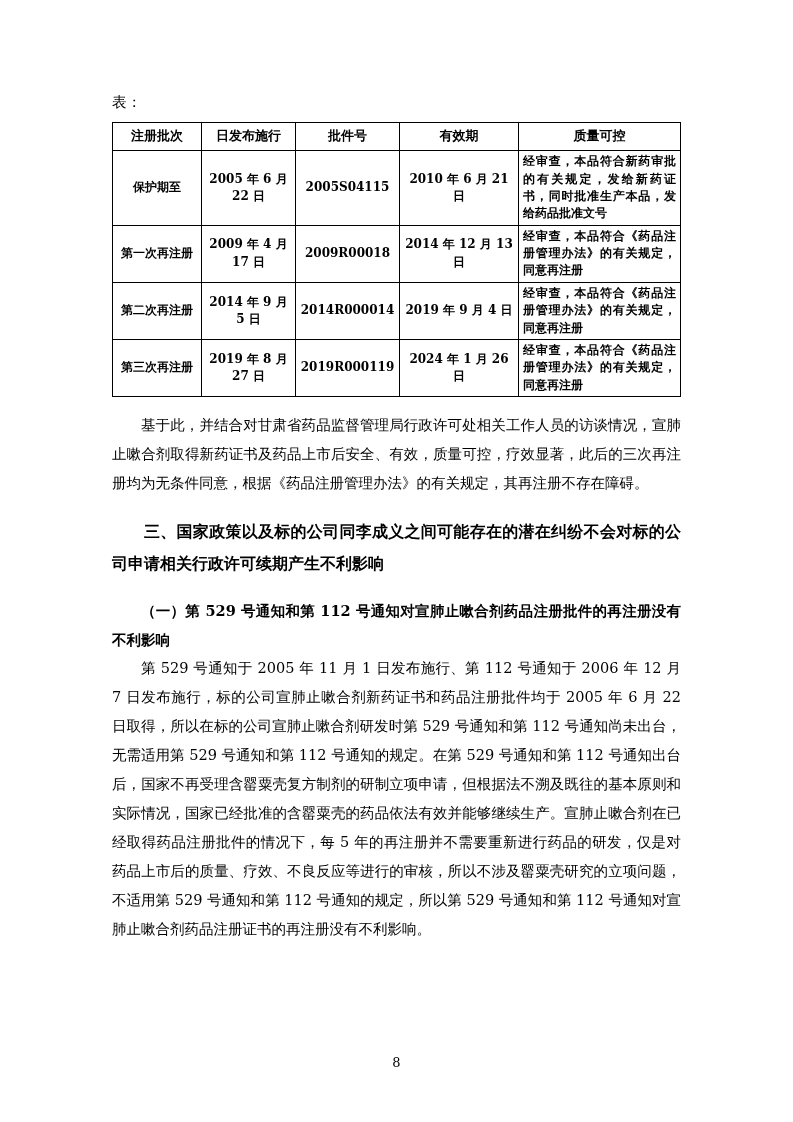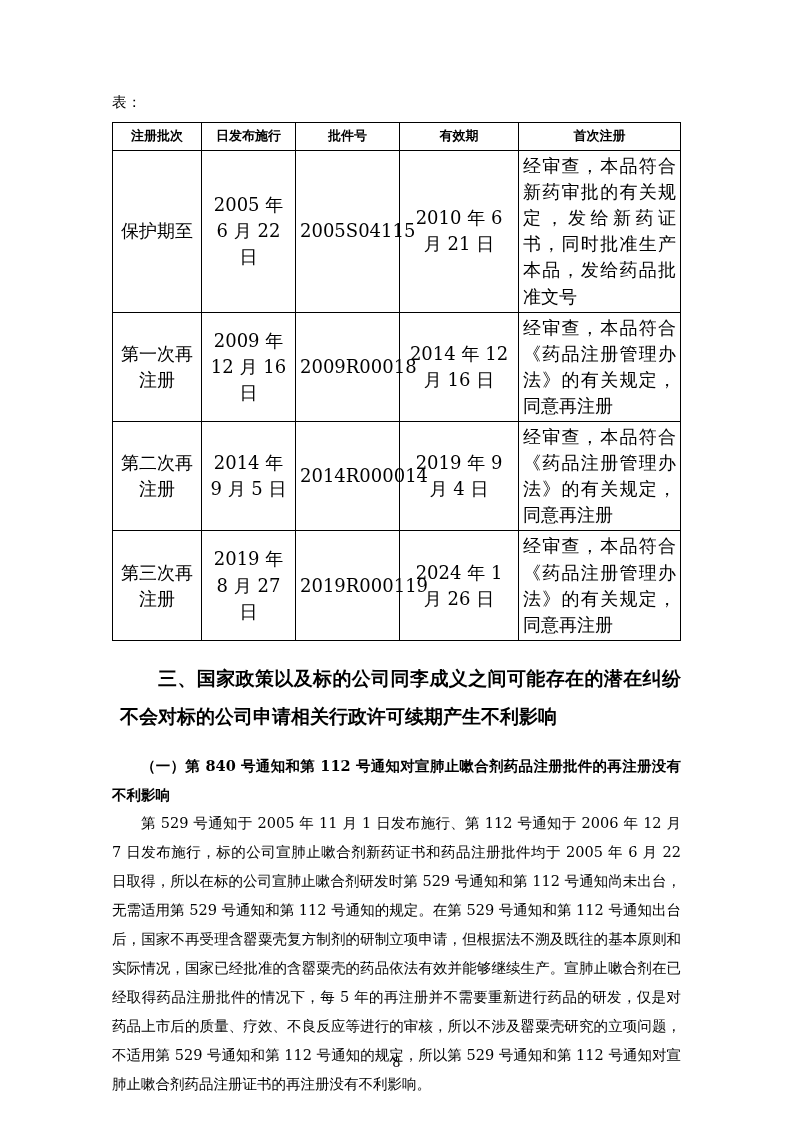--- a/index.html
+++ b/index.html
@@ -32,24 +32,25 @@
   }
   table.reg-table {
     border-collapse: collapse;
     width: 100%;
     table-layout: fixed;
     margin-bottom: 14px;
   }
   table.reg-table td, table.reg-table th {
     border: 1px solid #000000;
     padding: 2px 4px;
-    font-size: 18px;
+    font-size: 12px;
     font-family: "DejaVu Serif", "Liberation Serif", serif;
     line-height: 1.45;
     vertical-align: middle;
+    font-weight: bold;
   }
   table.reg-table th {
     text-align: center;
     font-weight: bold;
     padding: 4px 4px;
     font-size: 13px;
   }
   .c-center { text-align: center; }
   .c-just   { text-align: justify; text-justify: inter-ideograph; }
   .col-1 { width: 80px; }
@@ -59,27 +60,27 @@
 
   p.body {
     margin: 0;
     text-indent: 2em;
     text-align: justify;
     text-justify: inter-ideograph;
     line-height: 2.0;
     font-size: 14.5px;
   }
   p.heading {
-    margin: 18px 0 0 8px;
+    margin: 18px 0 0 0;
     text-indent: 2em;
     font-weight: bold;
     text-align: justify;
     text-justify: inter-ideograph;
     line-height: 2.0;
-    font-size: 19px;
+    font-size: 16px;
   }
   p.subheading {
     margin: 16px 0 0 0;
     text-indent: 2em;
     font-weight: bold;
     text-align: justify;
     text-justify: inter-ideograph;
     line-height: 2.0;
     font-size: 14.5px;
   }
@@ -103,59 +104,60 @@
 
     <div class="label-line">表：</div>
 
     <table class="reg-table">
       <thead>
         <tr>
           <th class="col-1">注册批次</th>
           <th class="col-2">日发布施行</th>
           <th class="col-3">批件号</th>
           <th class="col-4">有效期</th>
-          <th>首次注册</th>
+          <th>质量可控</th>
         </tr>
       </thead>
       <tbody>
         <tr>
           <td class="c-center">保护期至</td>
           <td class="c-center">2005 年 6 月 22 日</td>
           <td class="c-center">2005S04115</td>
           <td class="c-center">2010 年 6 月 21 日</td>
           <td class="c-just">经审查，本品符合新药审批的有关规定，发给新药证书，同时批准生产本品，发给药品批准文号</td>
         </tr>
         <tr>
           <td class="c-center">第一次再注册</td>
-          <td class="c-center">2009 年 12 月 16 日</td>
+          <td class="c-center">2009 年 4 月 17 日</td>
           <td class="c-center">2009R00018</td>
-          <td class="c-center">2014 年 12 月 16 日</td>
+          <td class="c-center">2014 年 12 月 13 日</td>
           <td class="c-just">经审查，本品符合《药品注册管理办法》的有关规定，同意再注册</td>
         </tr>
         <tr>
           <td class="c-center">第二次再注册</td>
           <td class="c-center">2014 年 9 月 5 日</td>
           <td class="c-center">2014R000014</td>
           <td class="c-center">2019 年 9 月 4 日</td>
           <td class="c-just">经审查，本品符合《药品注册管理办法》的有关规定，同意再注册</td>
         </tr>
         <tr>
           <td class="c-center">第三次再注册</td>
           <td class="c-center">2019 年 8 月 27 日</td>
           <td class="c-center">2019R000119</td>
           <td class="c-center">2024 年 1 月 26 日</td>
           <td class="c-just">经审查，本品符合《药品注册管理办法》的有关规定，同意再注册</td>
         </tr>
       </tbody>
     </table>
 
+    <p class="body">基于此，并结合对甘肃省药品监督管理局行政许可处相关工作人员的访谈情况，宣肺止嗽合剂取得新药证书及药品上市后安全、有效，质量可控，疗效显著，此后的三次再注册均为无条件同意，根据《药品注册管理办法》的有关规定，其再注册不存在障碍。</p>
 
     <p class="heading">三、国家政策以及标的公司同李成义之间可能存在的潜在纠纷不会对标的公司申请相关行政许可续期产生不利影响</p>
 
-    <p class="subheading">（一）第 840 号通知和第 112 号通知对宣肺止嗽合剂药品注册批件的再注册没有不利影响</p>
+    <p class="subheading">（一）第 529 号通知和第 112 号通知对宣肺止嗽合剂药品注册批件的再注册没有不利影响</p>
 
     <p class="body gap-md">第 529 号通知于 2005 年 11 月 1 日发布施行、第 112 号通知于 2006 年 12 月 7 日发布施行，标的公司宣肺止嗽合剂新药证书和药品注册批件均于 2005 年 6 月 22 日取得，所以在标的公司宣肺止嗽合剂研发时第 529 号通知和第 112 号通知尚未出台，无需适用第 529 号通知和第 112 号通知的规定。在第 529 号通知和第 112 号通知出台后，国家不再受理含罂粟壳复方制剂的研制立项申请，但根据法不溯及既往的基本原则和实际情况，国家已经批准的含罂粟壳的药品依法有效并能够继续生产。宣肺止嗽合剂在已经取得药品注册批件的情况下，每 5 年的再注册并不需要重新进行药品的研发，仅是对药品上市后的质量、疗效、不良反应等进行的审核，所以不涉及罂粟壳研究的立项问题，不适用第 529 号通知和第 112 号通知的规定，所以第 529 号通知和第 112 号通知对宣肺止嗽合剂药品注册证书的再注册没有不利影响。</p>
 
 
 
   </div>
 
   <div class="page-number">8</div>
 </div>
 

